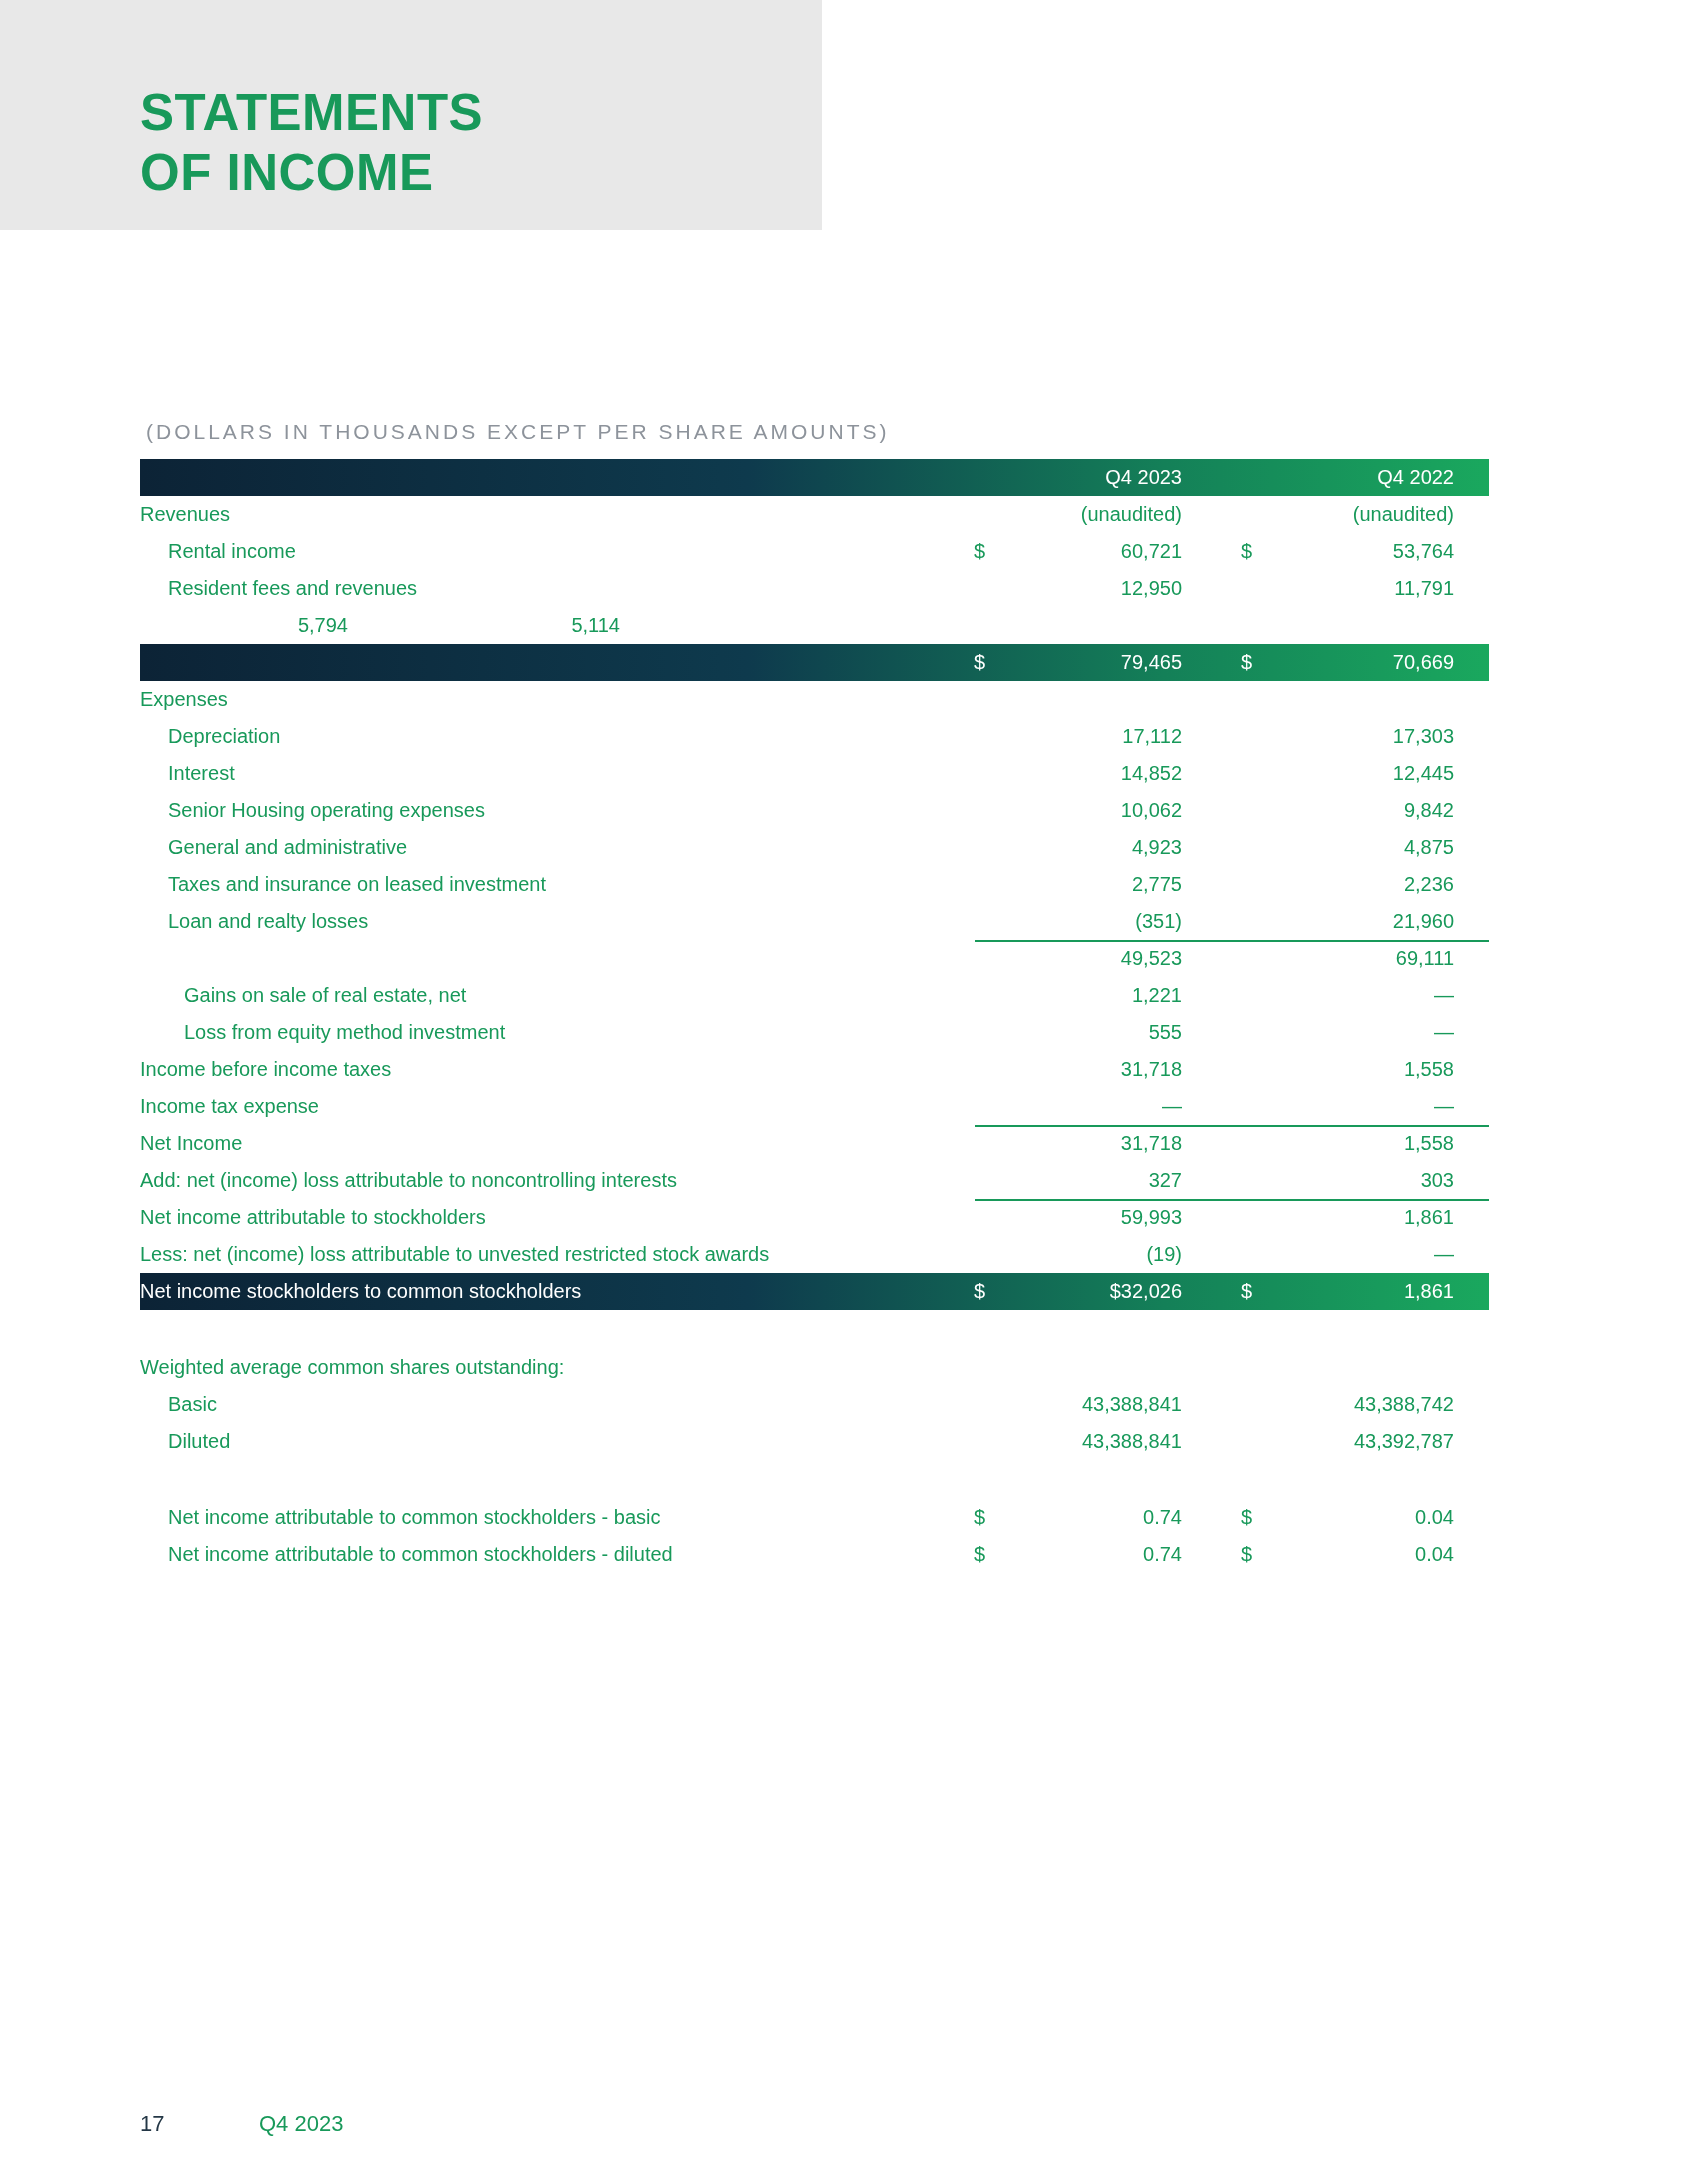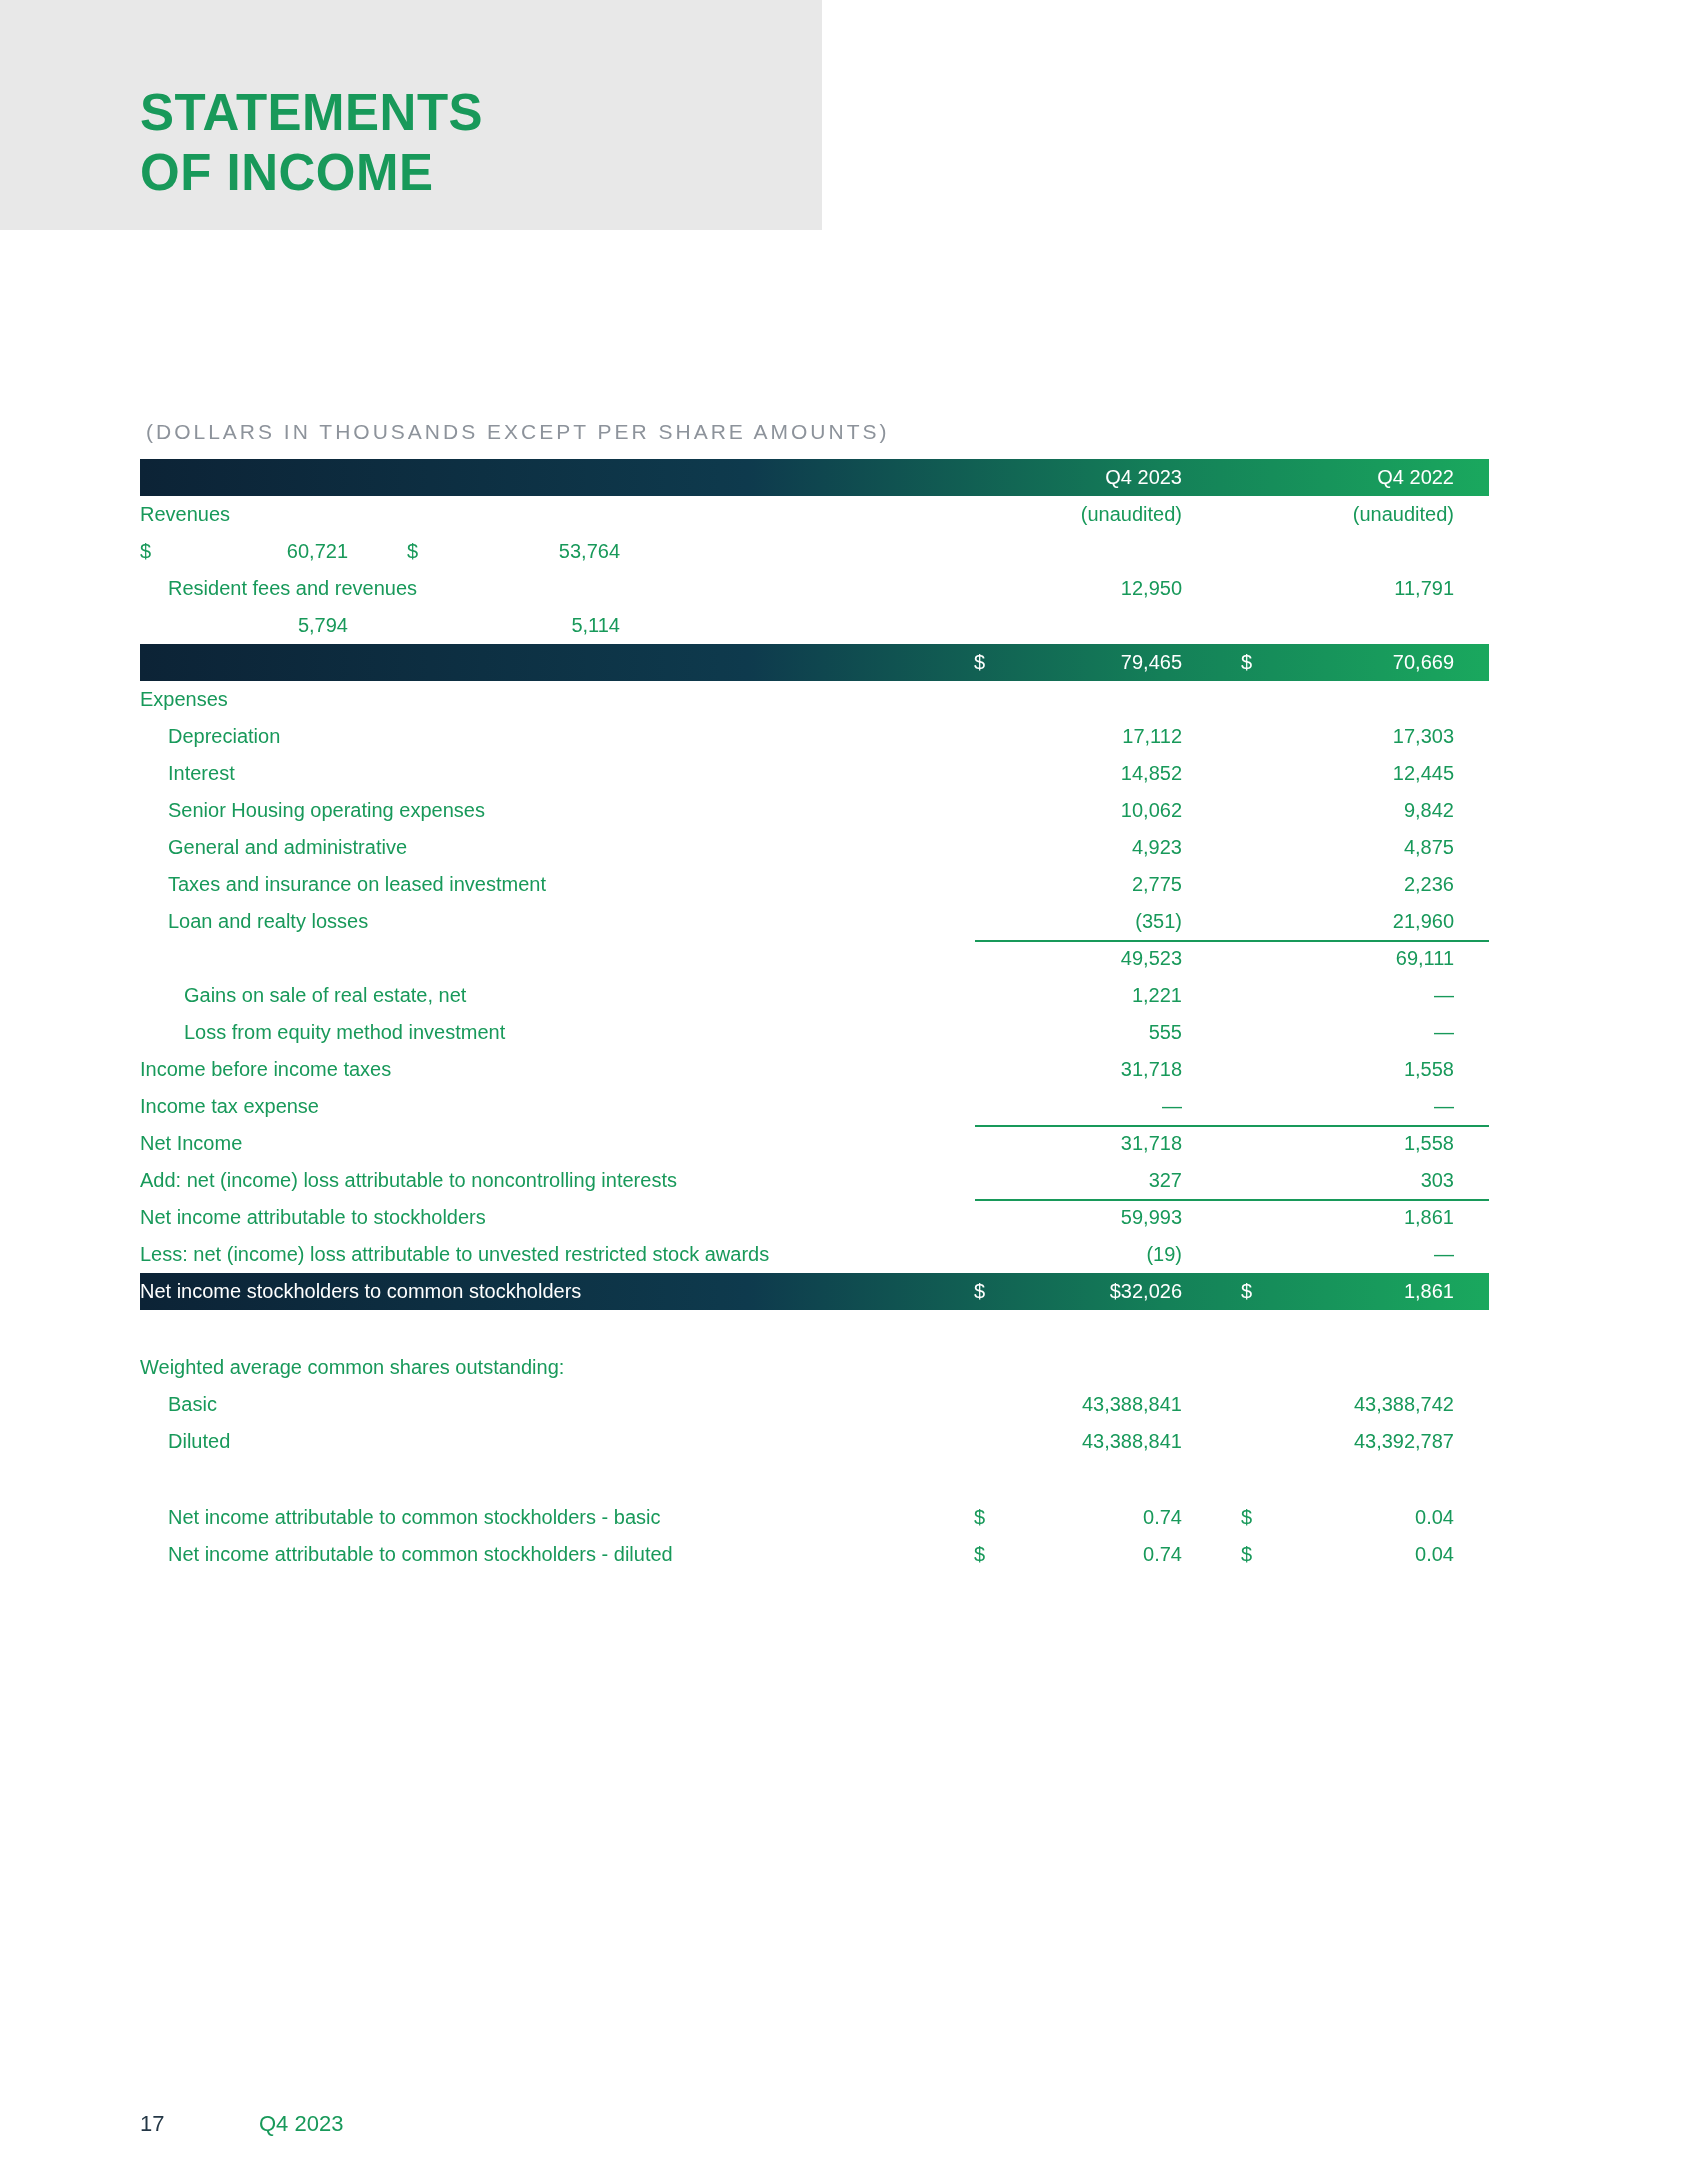--- a/index.html
+++ b/index.html
@@ -88,20 +88,21 @@
         <div class="nums">
           <div class="cell cur"></div>
           <div class="cell val">(unaudited)</div>
           <div class="cell sp"></div>
           <div class="cell cur"></div>
           <div class="cell val val2">(unaudited)</div>
         </div>
         <div class="rpad"></div>
       </div>
       <div class="row">
+        <div class="cell label ind1">Rental income</div>
         <div class="nums">
           <div class="cell cur">$</div>
           <div class="cell val">60,721</div>
           <div class="cell sp"></div>
           <div class="cell cur">$</div>
           <div class="cell val val2">53,764</div>
         </div>
         <div class="rpad"></div>
       </div>
       <div class="row">

